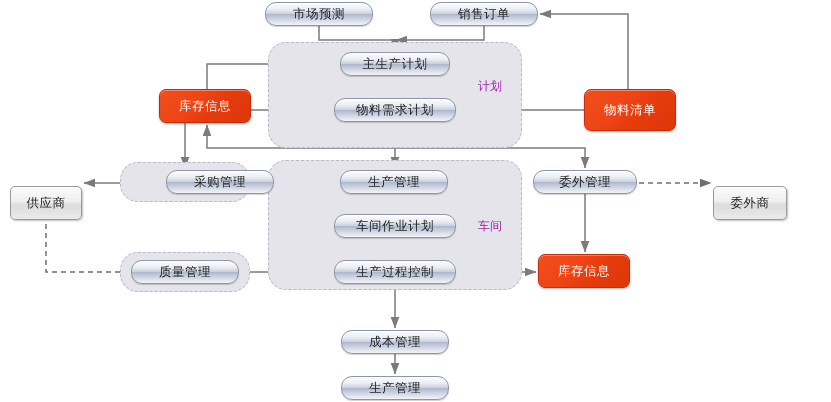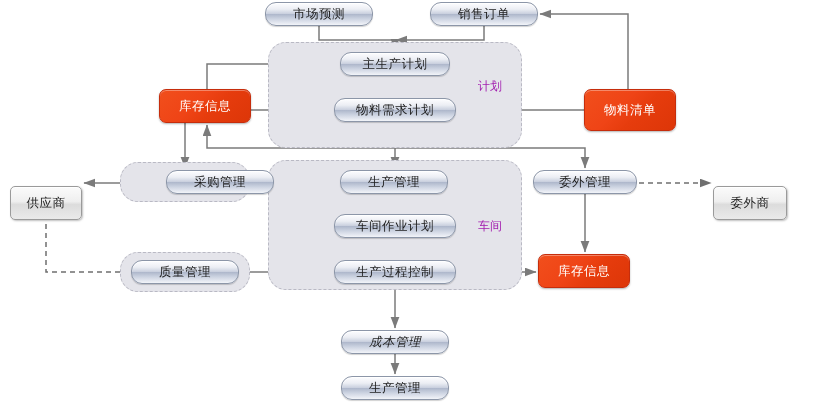--- a/index.html
+++ b/index.html
@@ -134,16 +134,16 @@
       <div class="orange-node" style="left: 584px; top: 89px; width: 92px; height: 42px;">物料清单</div>
       <div class="rect-node" style="left: 10px; top: 166px; width: 72px; height: 34px;">供应商</div>
       <div class="node" style="left: 131px; top: 170px; width: 108px; height: 24px; margin-left: 35px;">采购管理</div>
       <div class="node" style="left: 340px; top: 170px; width: 108px; height: 24px;">生产管理</div>
       <div class="node" style="left: 533px; top: 170px; width: 104px; height: 24px;">委外管理</div>
       <div class="rect-node" style="left: 713px; top: 166px; width: 74px; height: 34px;">委外商</div>
       <div class="node" style="left: 334px; top: 214px; width: 122px; height: 24px;">车间作业计划</div>
       <div class="node" style="left: 131px; top: 260px; width: 108px; height: 24px;">质量管理</div>
       <div class="node" style="left: 334px; top: 260px; width: 122px; height: 24px;">生产过程控制</div>
       <div class="orange-node" style="left: 538px; top: 254px; width: 92px; height: 34px;">库存信息</div>
-      <div class="node" style="left: 341px; top: 330px; width: 108px; height: 24px; font-style: italic;">成本管理</div>
+      <div class="node" style="left: 341px; top: 330px; width: 108px; height: 24px;">成本管理</div>
       <div class="node" style="left: 341px; top: 376px; width: 108px; height: 24px;">生产管理</div>
     </div>
 </div>
 
 </body></html>

